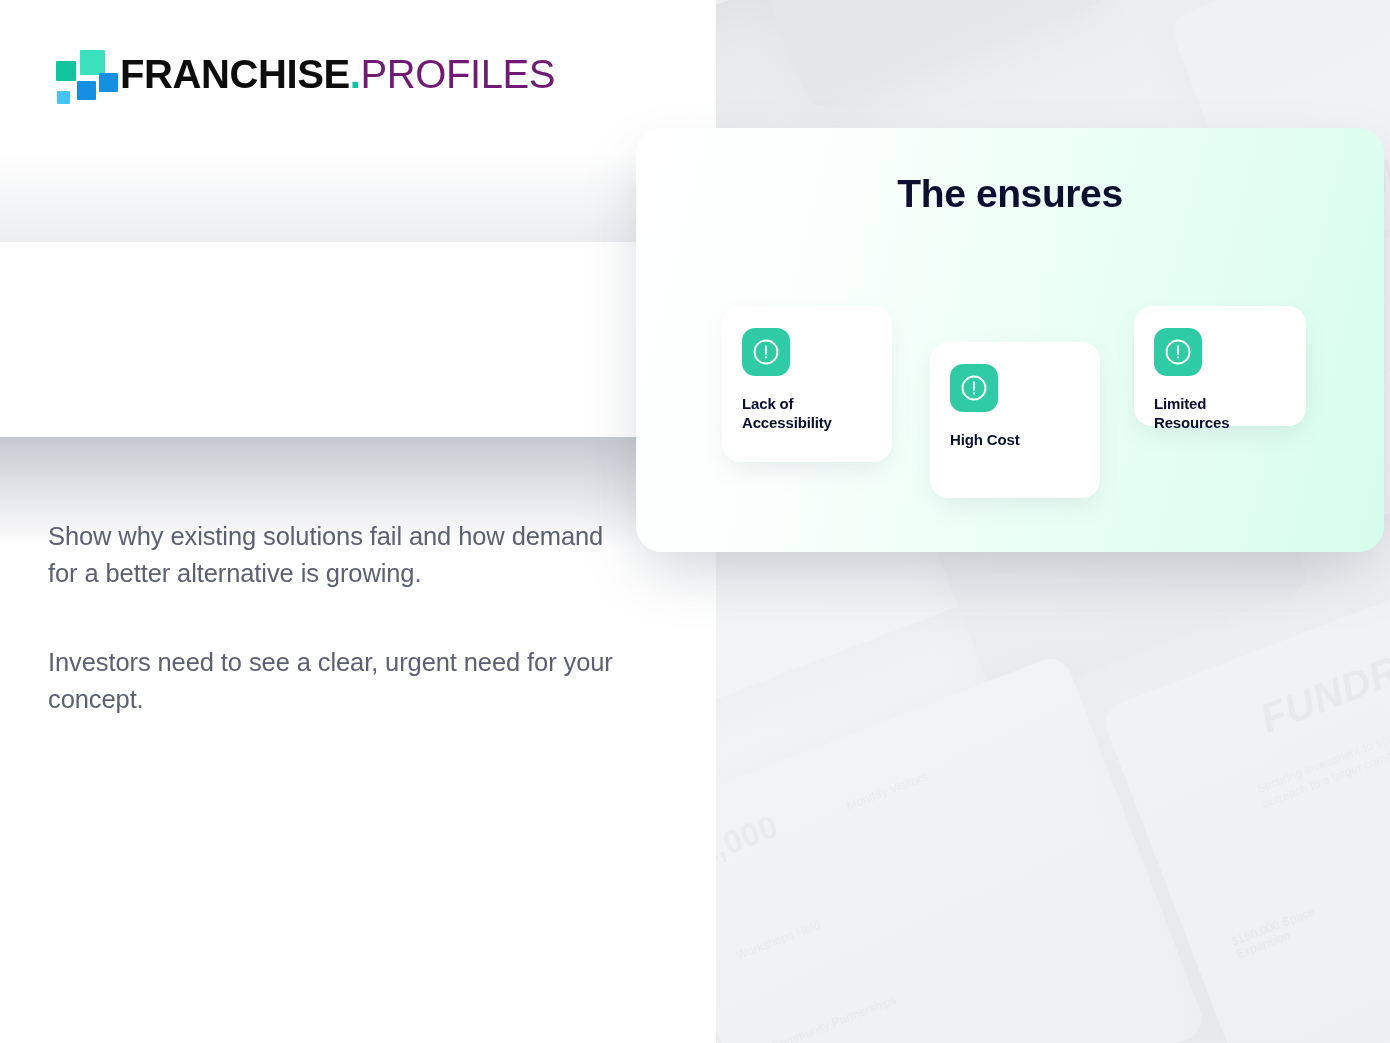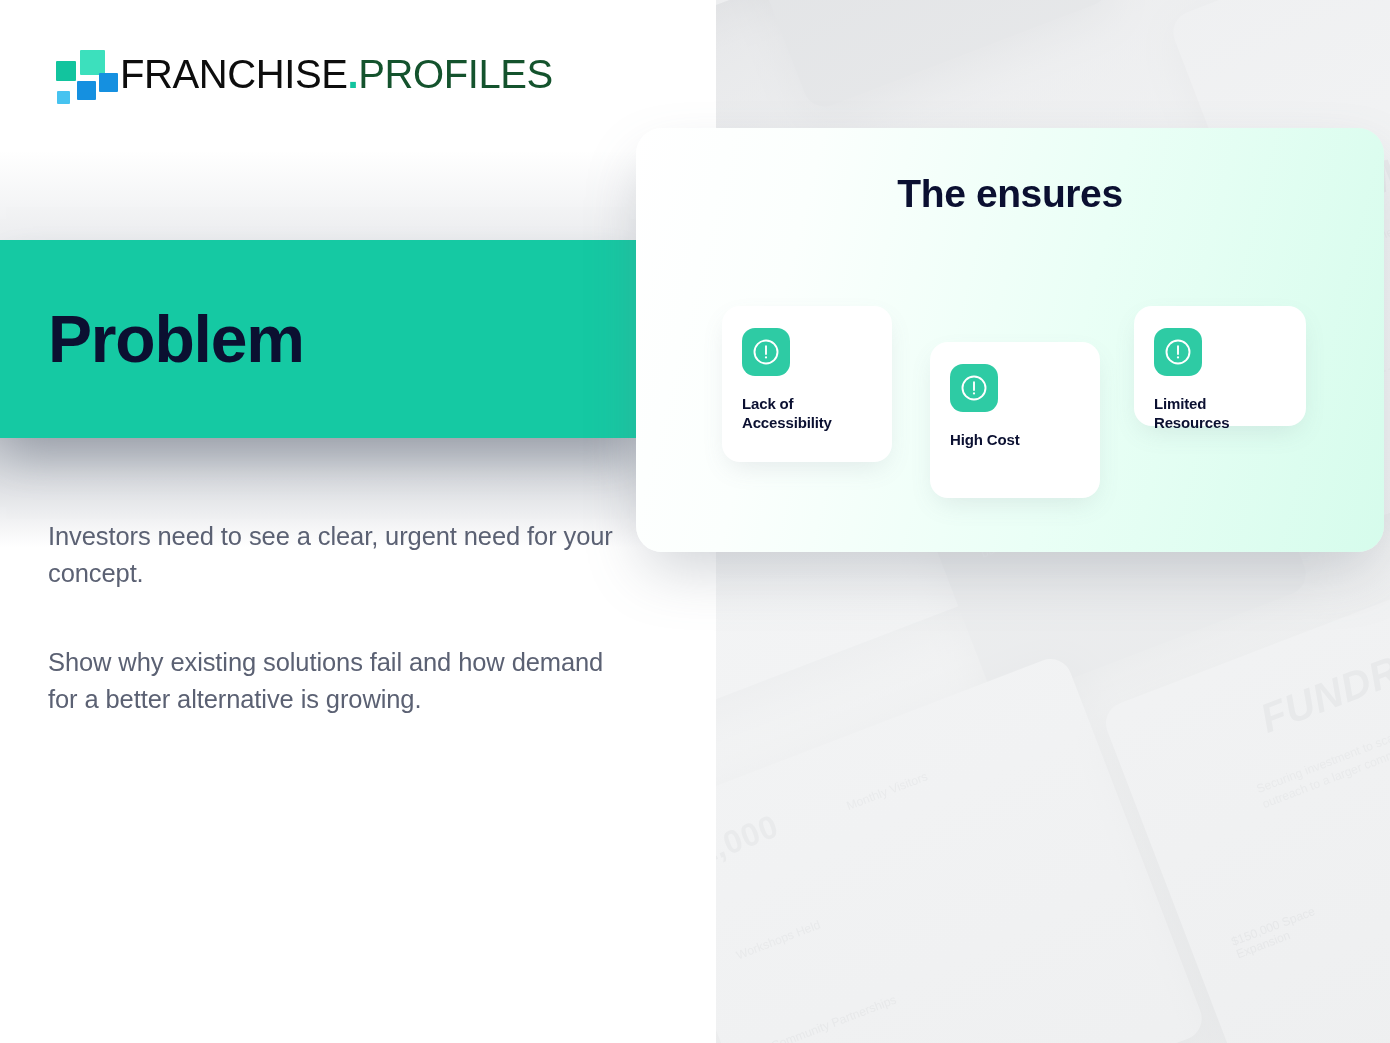--- a/index.html
+++ b/index.html
@@ -56,23 +56,23 @@
   .lm4 { left: 51px; top: 26px; width: 19px; height: 19px; background: #1590E0; }
   .lm5 { left: 9px;  top: 44px; width: 13px; height: 13px; background: #46C3F0; }
 
   .logo-text {
     font-size: 40px;
     letter-spacing: -0.4px;
     line-height: 1;
     white-space: nowrap;
     color: #0d0d0d;
   }
-  .logo-text .b { font-weight: 400; }
+  .logo-text .b { font-weight: 700; }
   .logo-text .dot { font-weight: 700; color: #12C49E; }
-  .logo-text .l { font-weight: 400; color: #14532d; }
+  .logo-text .l { font-weight: 400; color: #701a75; }
 
   
   .banner {
     position: absolute;
     left: 0;
     top: 240px;
     width: 636px;
     height: 198px;
     background: #15C9A3;
     box-shadow: 0 24px 42px -6px rgba(120,128,140,0.55);
@@ -314,27 +314,24 @@
           <i class="lm3"></i>
           <i class="lm4"></i>
           <i class="lm5"></i>
       </span>
       <span class="logo-text"><span class="b">FRANCHISE</span><span class="dot">.</span><span class="l">PROFILES</span></span>
     </div>
 
     <div class="wash-top"></div>
     <div class="wash-bottom"></div>
 
-    <div class="banner">
-      <h1 class="banner-title">Problem</h1>
-    </div>
 
     <div class="body-copy">
+      <p>Show why existing solutions fail and how demand for a better alternative is growing.</p>
       <p>Investors need to see a clear, urgent need for your concept.</p>
-      <p>Show why existing solutions fail and how demand for a better alternative is growing.</p>
     </div>
   </div>
 
   <div class="overlay-card">
     <h2 class="oc-title">The ensures</h2>
 
     <div class="oc-cards">
 
       <div class="p-card c1">
         <div class="p-icon">

